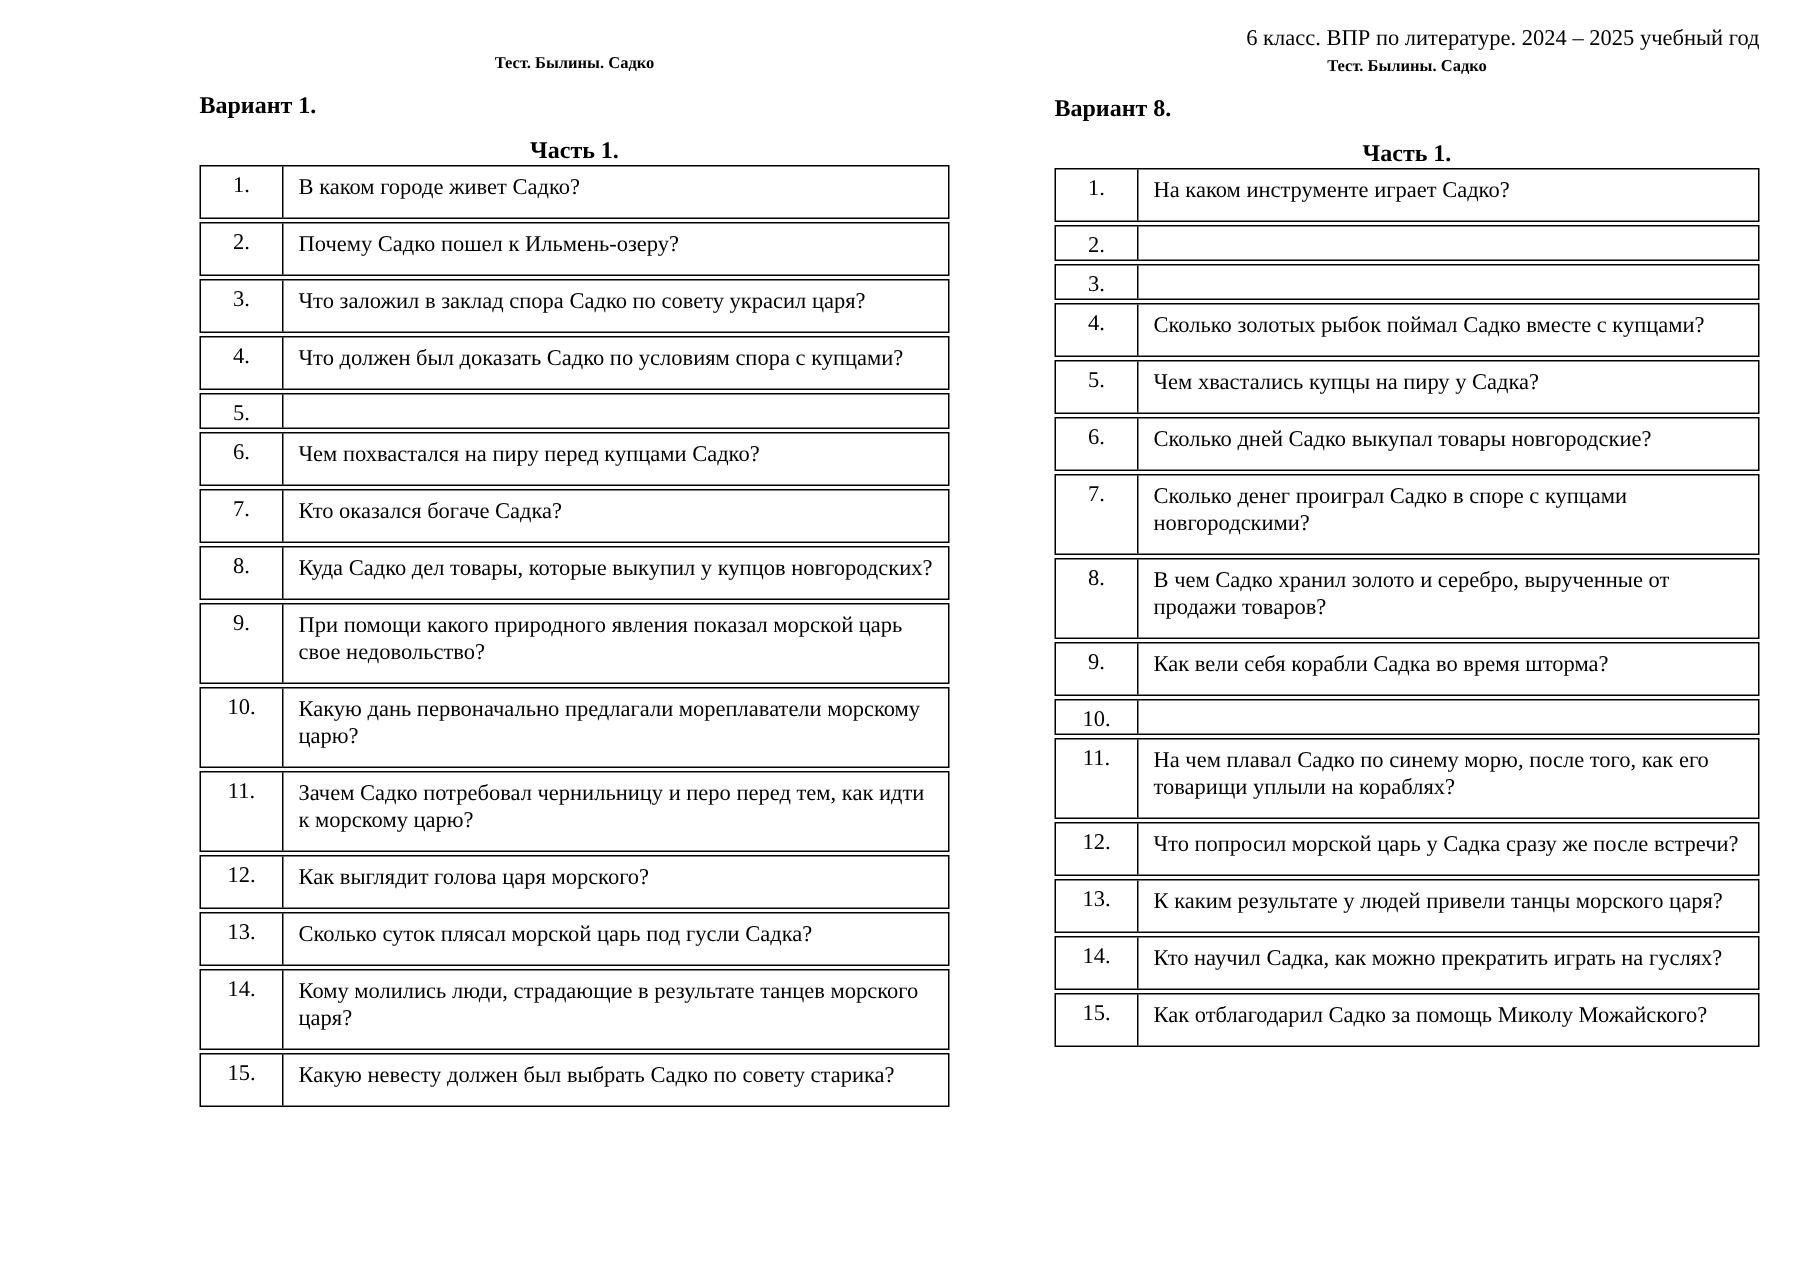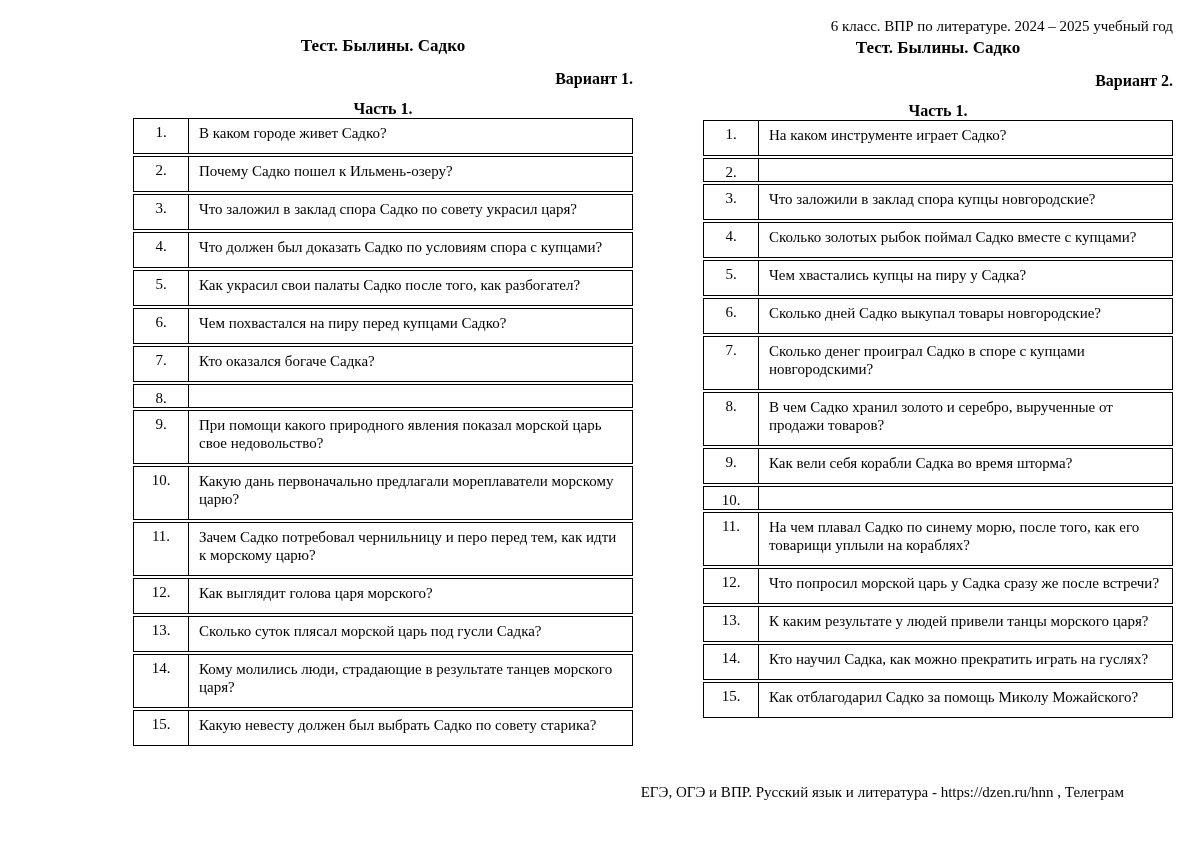--- a/index.html
+++ b/index.html
@@ -25,31 +25,31 @@
   .col-right { left: 655px; width: 470px; }
 
   .doc-header {
     font-size: 15px;
     text-align: right;
     margin-top: 18px;
     margin-bottom: 3px;
     white-space: nowrap;
   }
   .title {
-    font-size: 17px;
+    font-size: 11px;
     font-weight: bold;
     text-align: center;
     margin-top: 36px;
     margin-bottom: 14px;
   }
   .col-right .title { margin-top: 0; }
   .variant {
     font-size: 16px;
     font-weight: bold;
-    text-align: right;
+    text-align: left;
     margin-bottom: 12px;
   }
   .part {
     font-size: 16px;
     font-weight: bold;
     text-align: center;
     margin-bottom: 0;
   }
 
   .qtable { width: 100%; }
@@ -110,35 +110,35 @@
           <div class="qtext">Что заложил в заклад спора Садко по совету украсил царя?</div>
         </div>
 
         <div class="qrow">
           <div class="qnum">4.</div>
           <div class="qtext">Что должен был доказать Садко по условиям спора с купцами?</div>
         </div>
 
         <div class="qrow">
           <div class="qnum">5.</div>
-          <div class="qtext">Как украсил свои палаты Садко после того, как разбогател?</div>
         </div>
 
         <div class="qrow">
           <div class="qnum">6.</div>
           <div class="qtext">Чем похвастался на пиру перед купцами Садко?</div>
         </div>
 
         <div class="qrow">
           <div class="qnum">7.</div>
           <div class="qtext">Кто оказался богаче Садка?</div>
         </div>
 
         <div class="qrow">
           <div class="qnum">8.</div>
+          <div class="qtext">Куда Садко дел товары, которые выкупил у купцов новгородских?</div>
         </div>
 
         <div class="qrow">
           <div class="qnum">9.</div>
           <div class="qtext">При помощи какого природного явления показал морской царь свое недовольство?</div>
         </div>
 
         <div class="qrow">
           <div class="qnum">10.</div>
           <div class="qtext">Какую дань первоначально предлагали мореплаватели морскому царю?</div>
@@ -167,37 +167,36 @@
         <div class="qrow">
           <div class="qnum">15.</div>
           <div class="qtext">Какую невесту должен был выбрать Садко по совету старика?</div>
         </div>
       </div>
   </div>
 
   <div class="col col-right">
     <div class="doc-header">6 класс. ВПР по литературе. 2024 – 2025 учебный год</div>
     <div class="title">Тест. Былины. Садко</div>
-    <div class="variant">Вариант 2.</div>
+    <div class="variant">Вариант 8.</div>
     <div class="part">Часть 1.</div>
 
     <div class="qtable">
 
         <div class="qrow">
           <div class="qnum">1.</div>
           <div class="qtext">На каком инструменте играет Садко?</div>
         </div>
 
         <div class="qrow">
           <div class="qnum">2.</div>
         </div>
 
         <div class="qrow">
           <div class="qnum">3.</div>
-          <div class="qtext">Что заложили в заклад спора купцы новгородские?</div>
         </div>
 
         <div class="qrow">
           <div class="qnum">4.</div>
           <div class="qtext">Сколько золотых рыбок поймал Садко вместе с купцами?</div>
         </div>
 
         <div class="qrow">
           <div class="qnum">5.</div>
           <div class="qtext">Чем хвастались купцы на пиру у Садка?</div>
@@ -247,15 +246,14 @@
           <div class="qtext">Кто научил Садка, как можно прекратить играть на гуслях?</div>
         </div>
 
         <div class="qrow">
           <div class="qnum">15.</div>
           <div class="qtext">Как отблагодарил Садко за помощь Миколу Можайского?</div>
         </div>
       </div>
   </div>
 
-  <div class="doc-footer">ЕГЭ, ОГЭ и ВПР. Русский язык и литература - https://dzen.ru/hnn , Телеграм</div>
 
 </div>
 
 </body></html>

